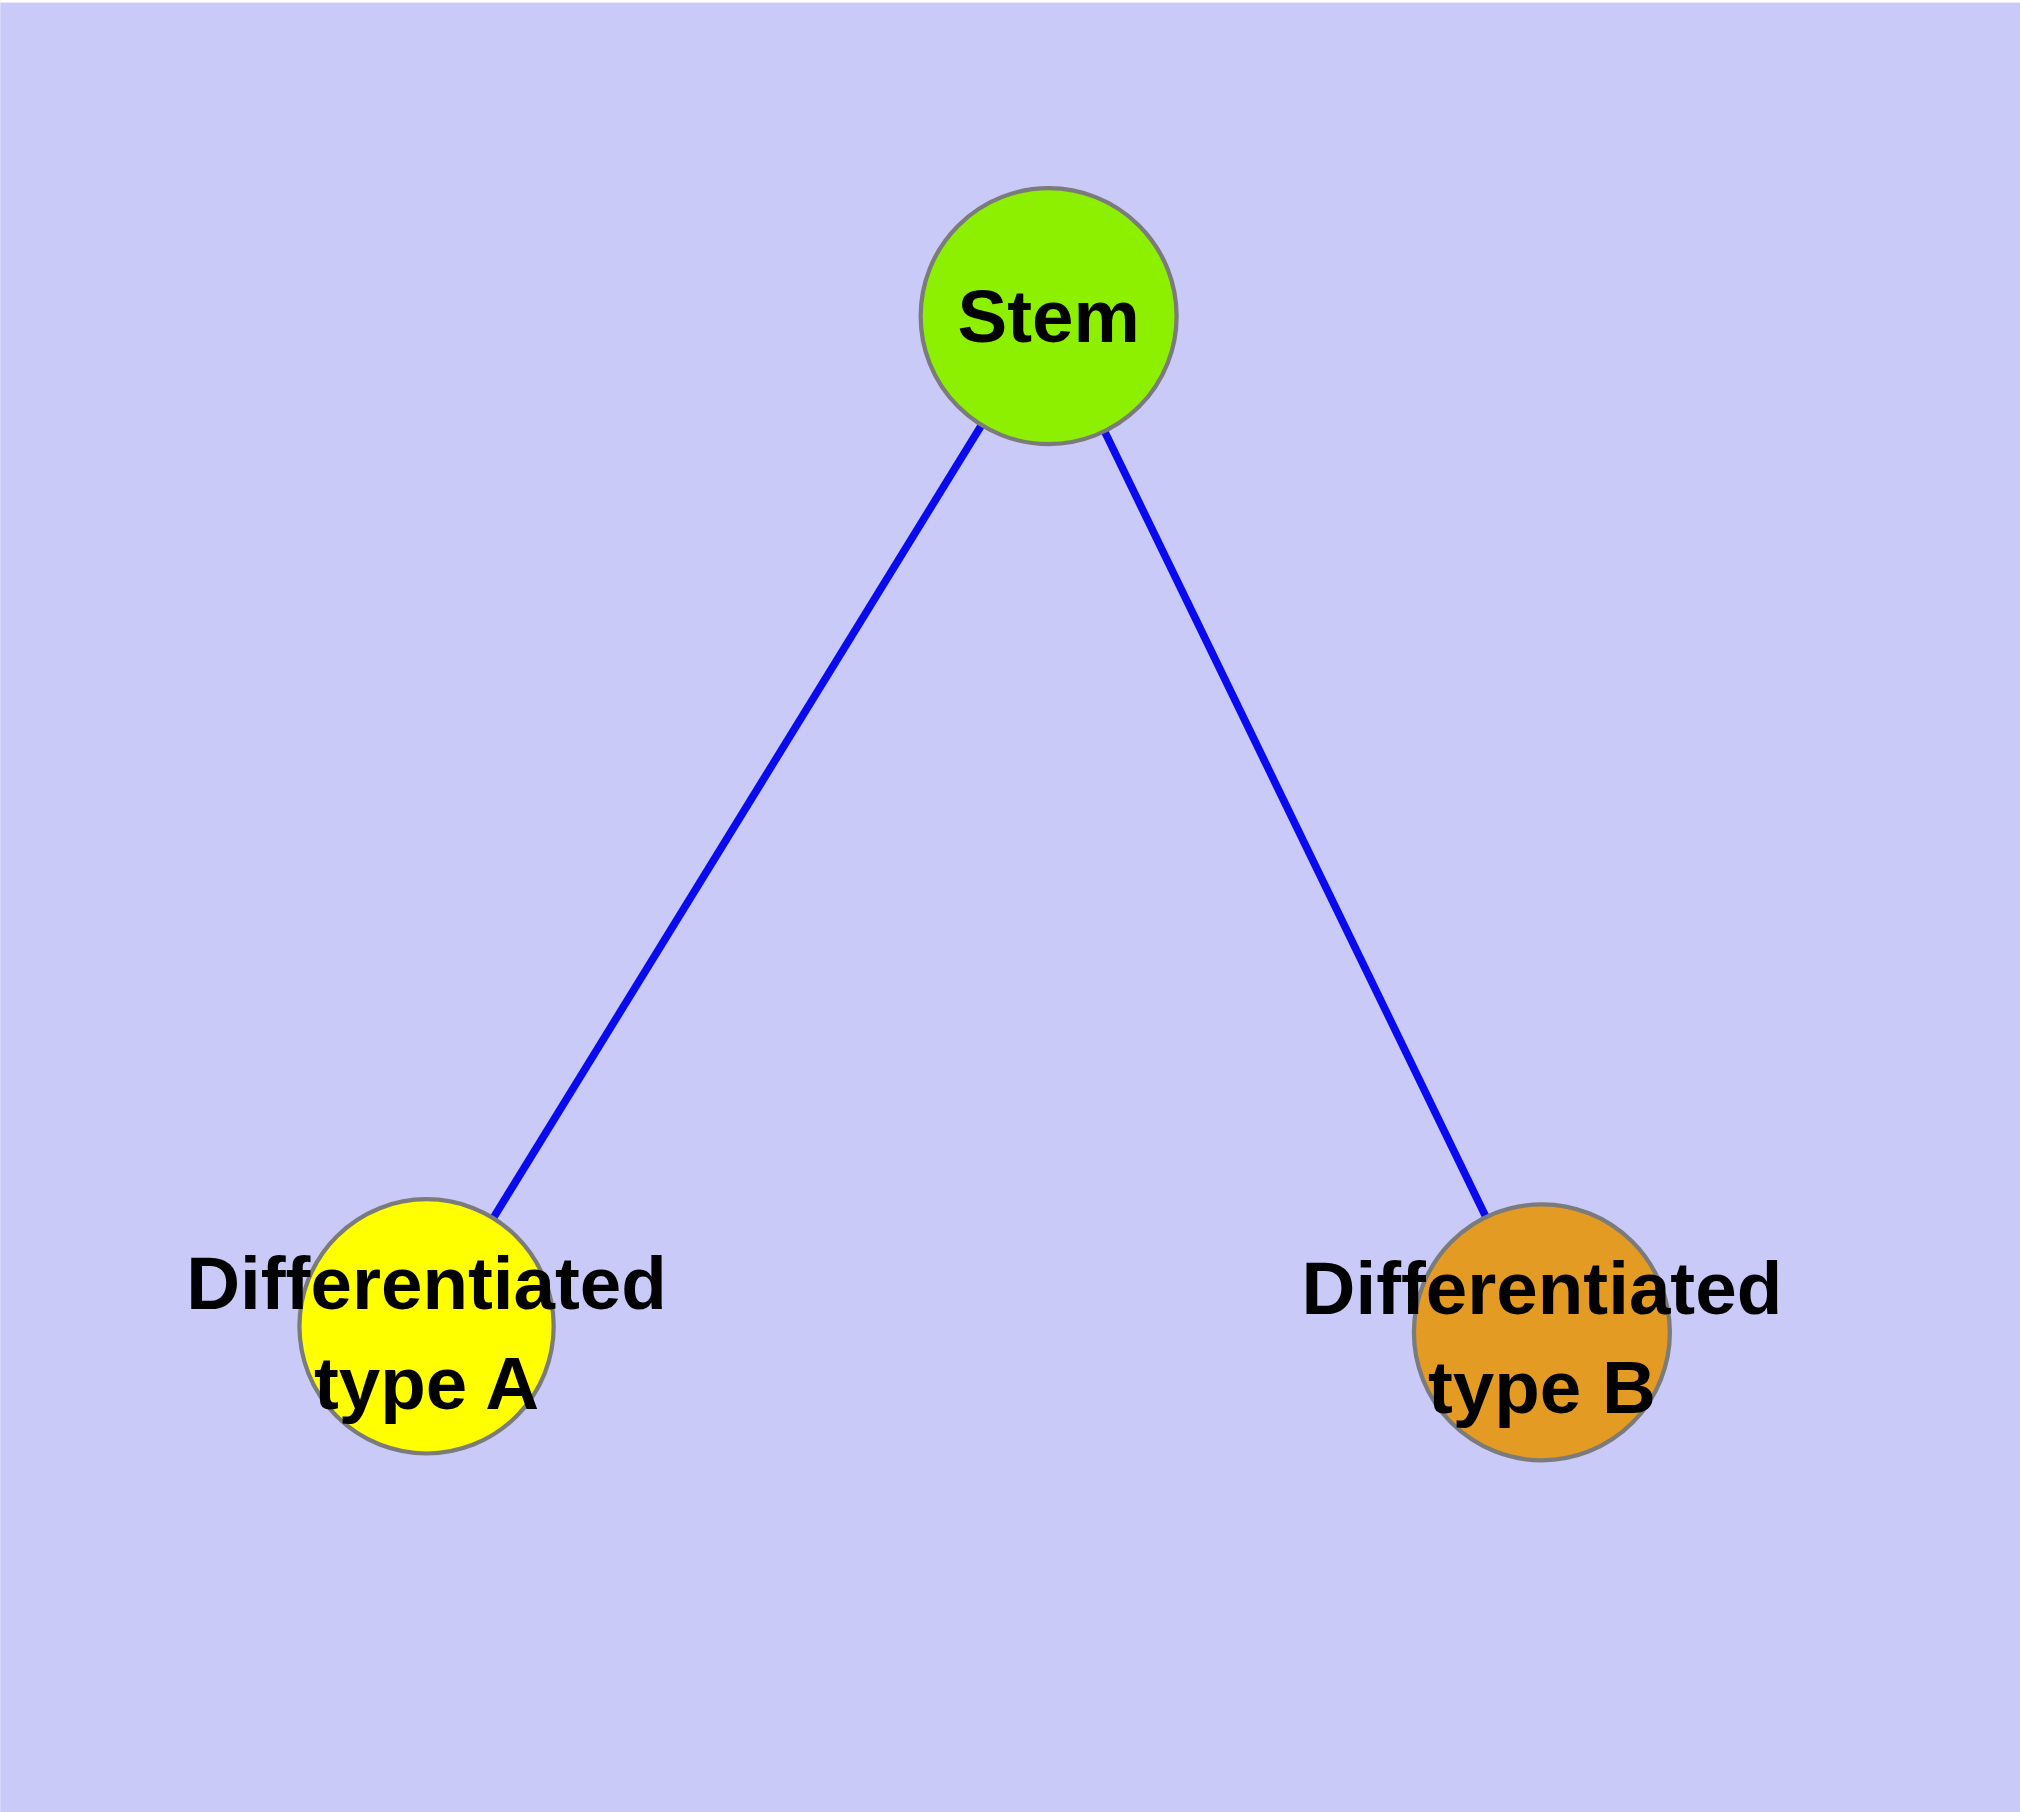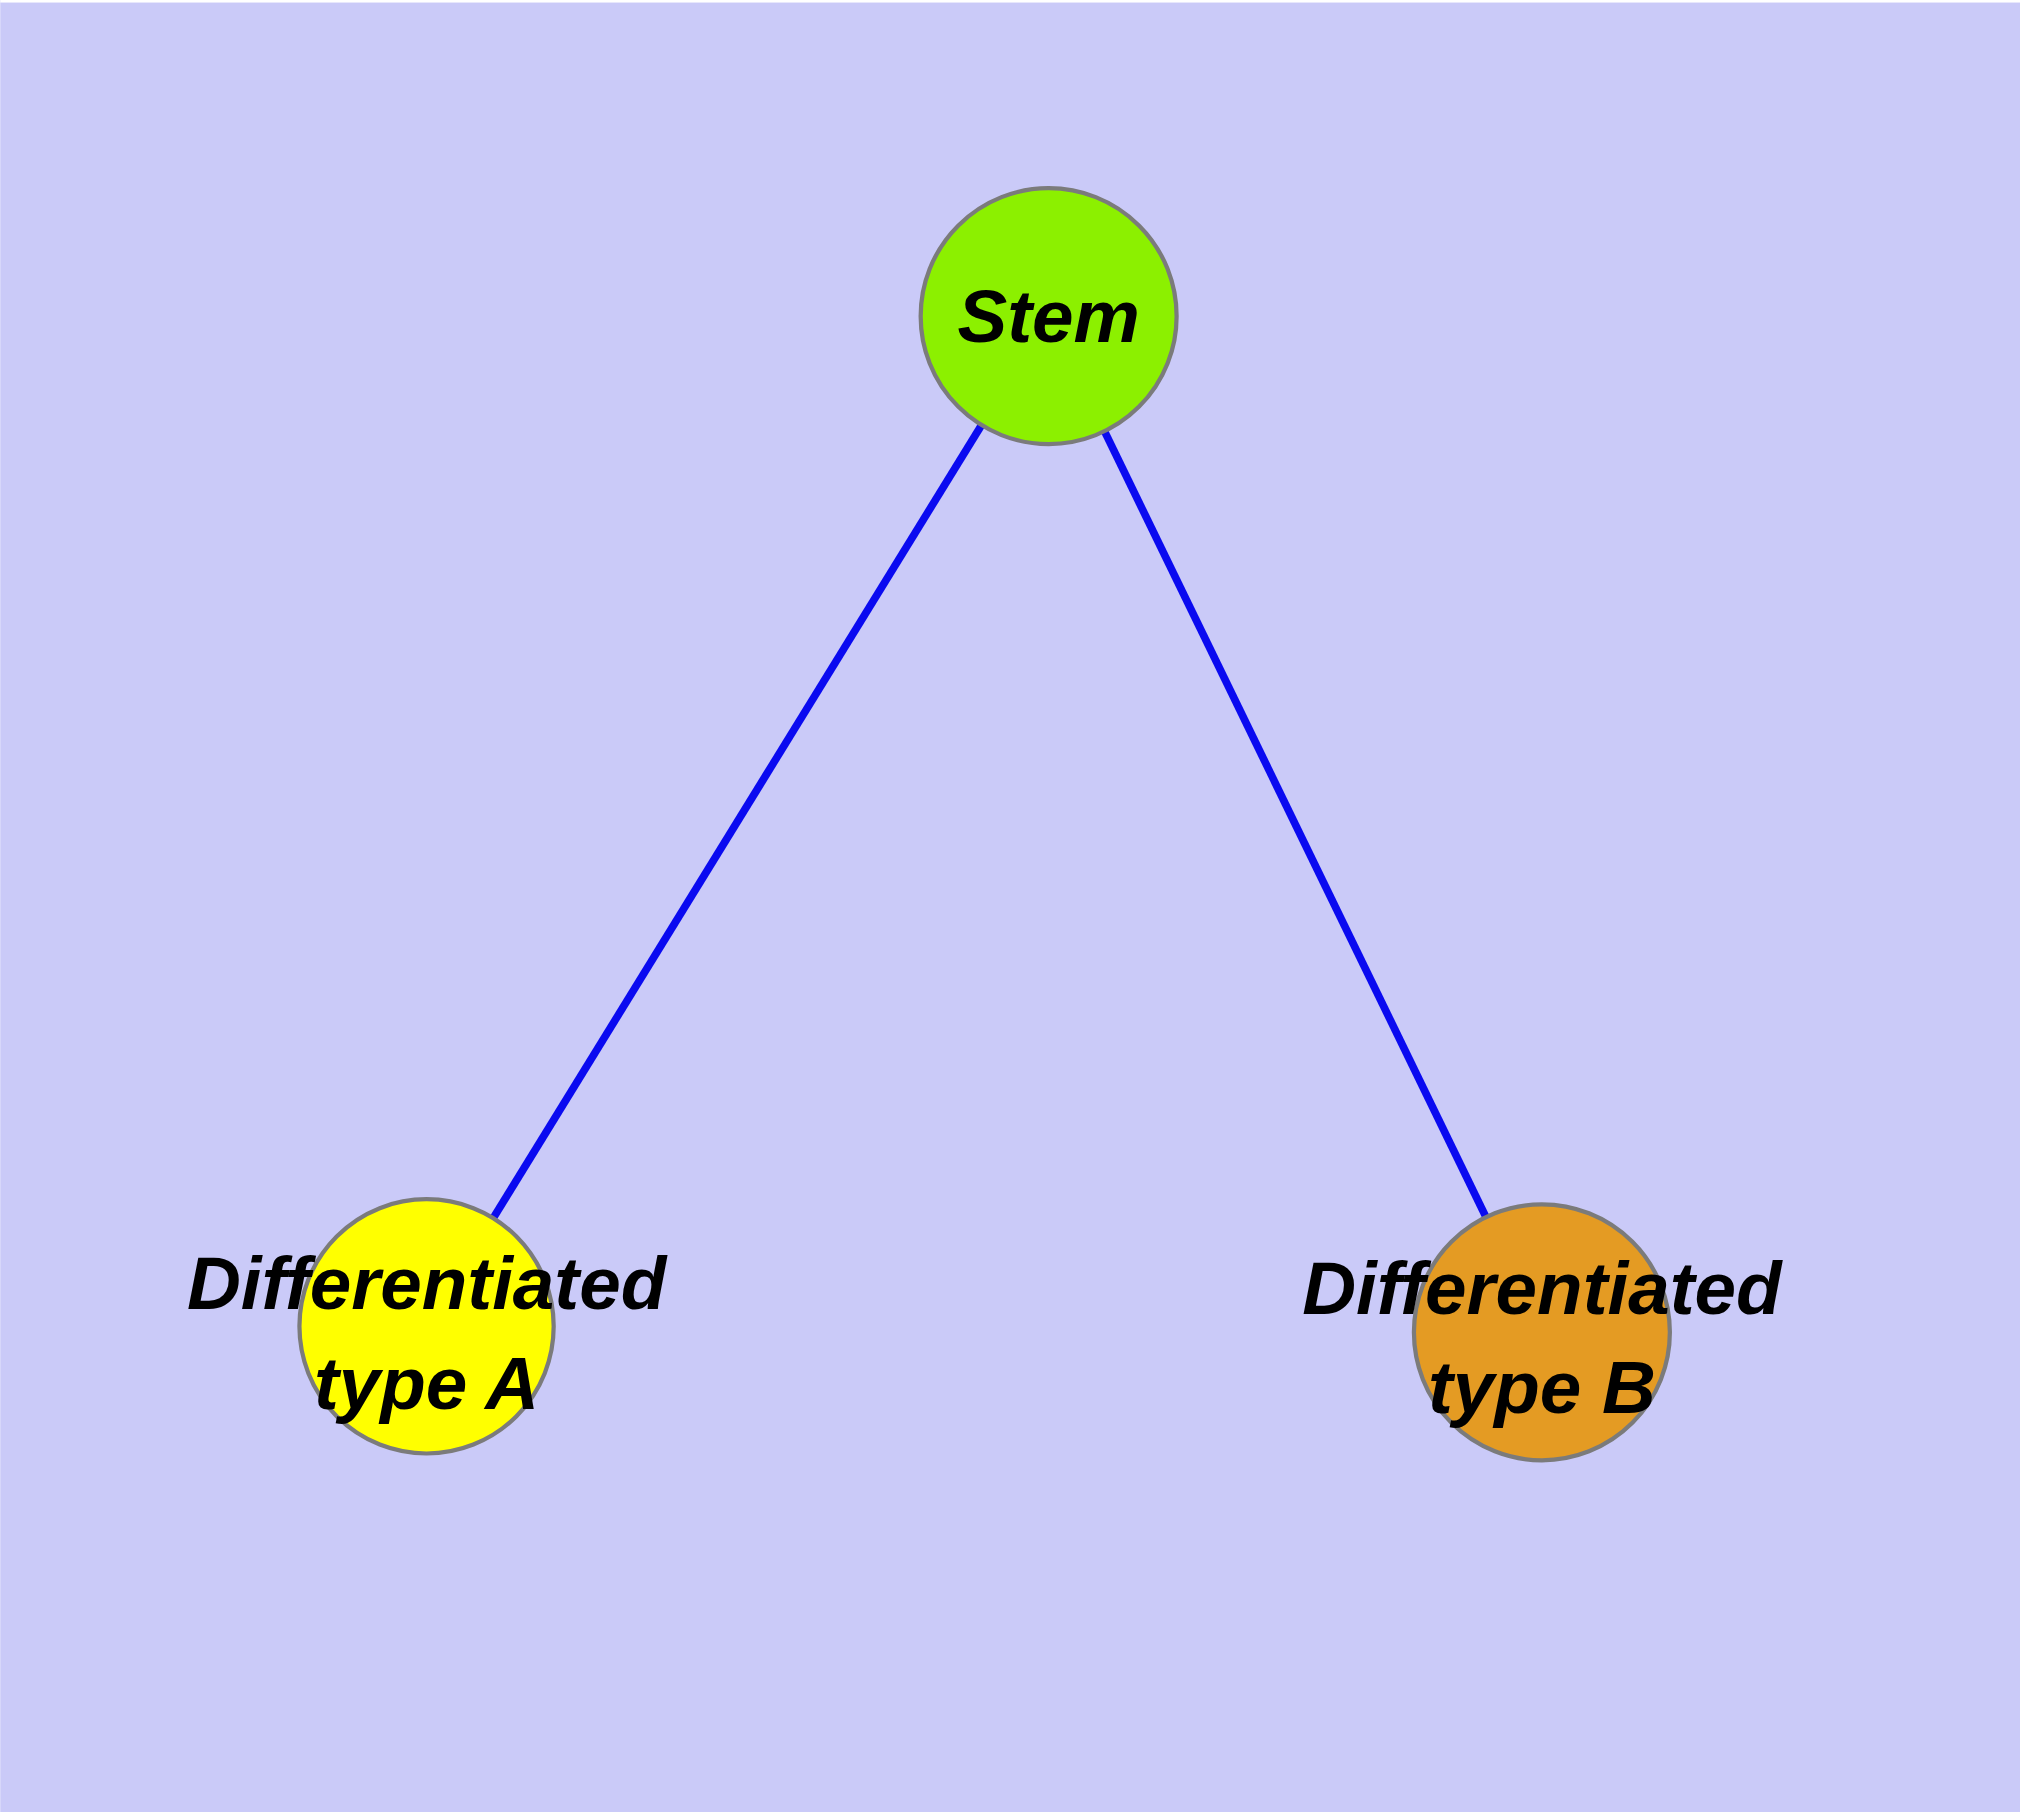--- a/index.html
+++ b/index.html
@@ -5,21 +5,20 @@
   html, body {
     margin: 0;
     padding: 0;
     background: #ffffff;
   }
   .stage {
     position: relative;
     width: 2021px;
     height: 1812px;
     overflow: hidden;
-    font-style: italic;
   }
   svg.diagram {
     display: block;
     width: 2021px;
     height: 1812px;
   }
   .node-circle {
     stroke-width: 5px;
   }
   .edge-line {

